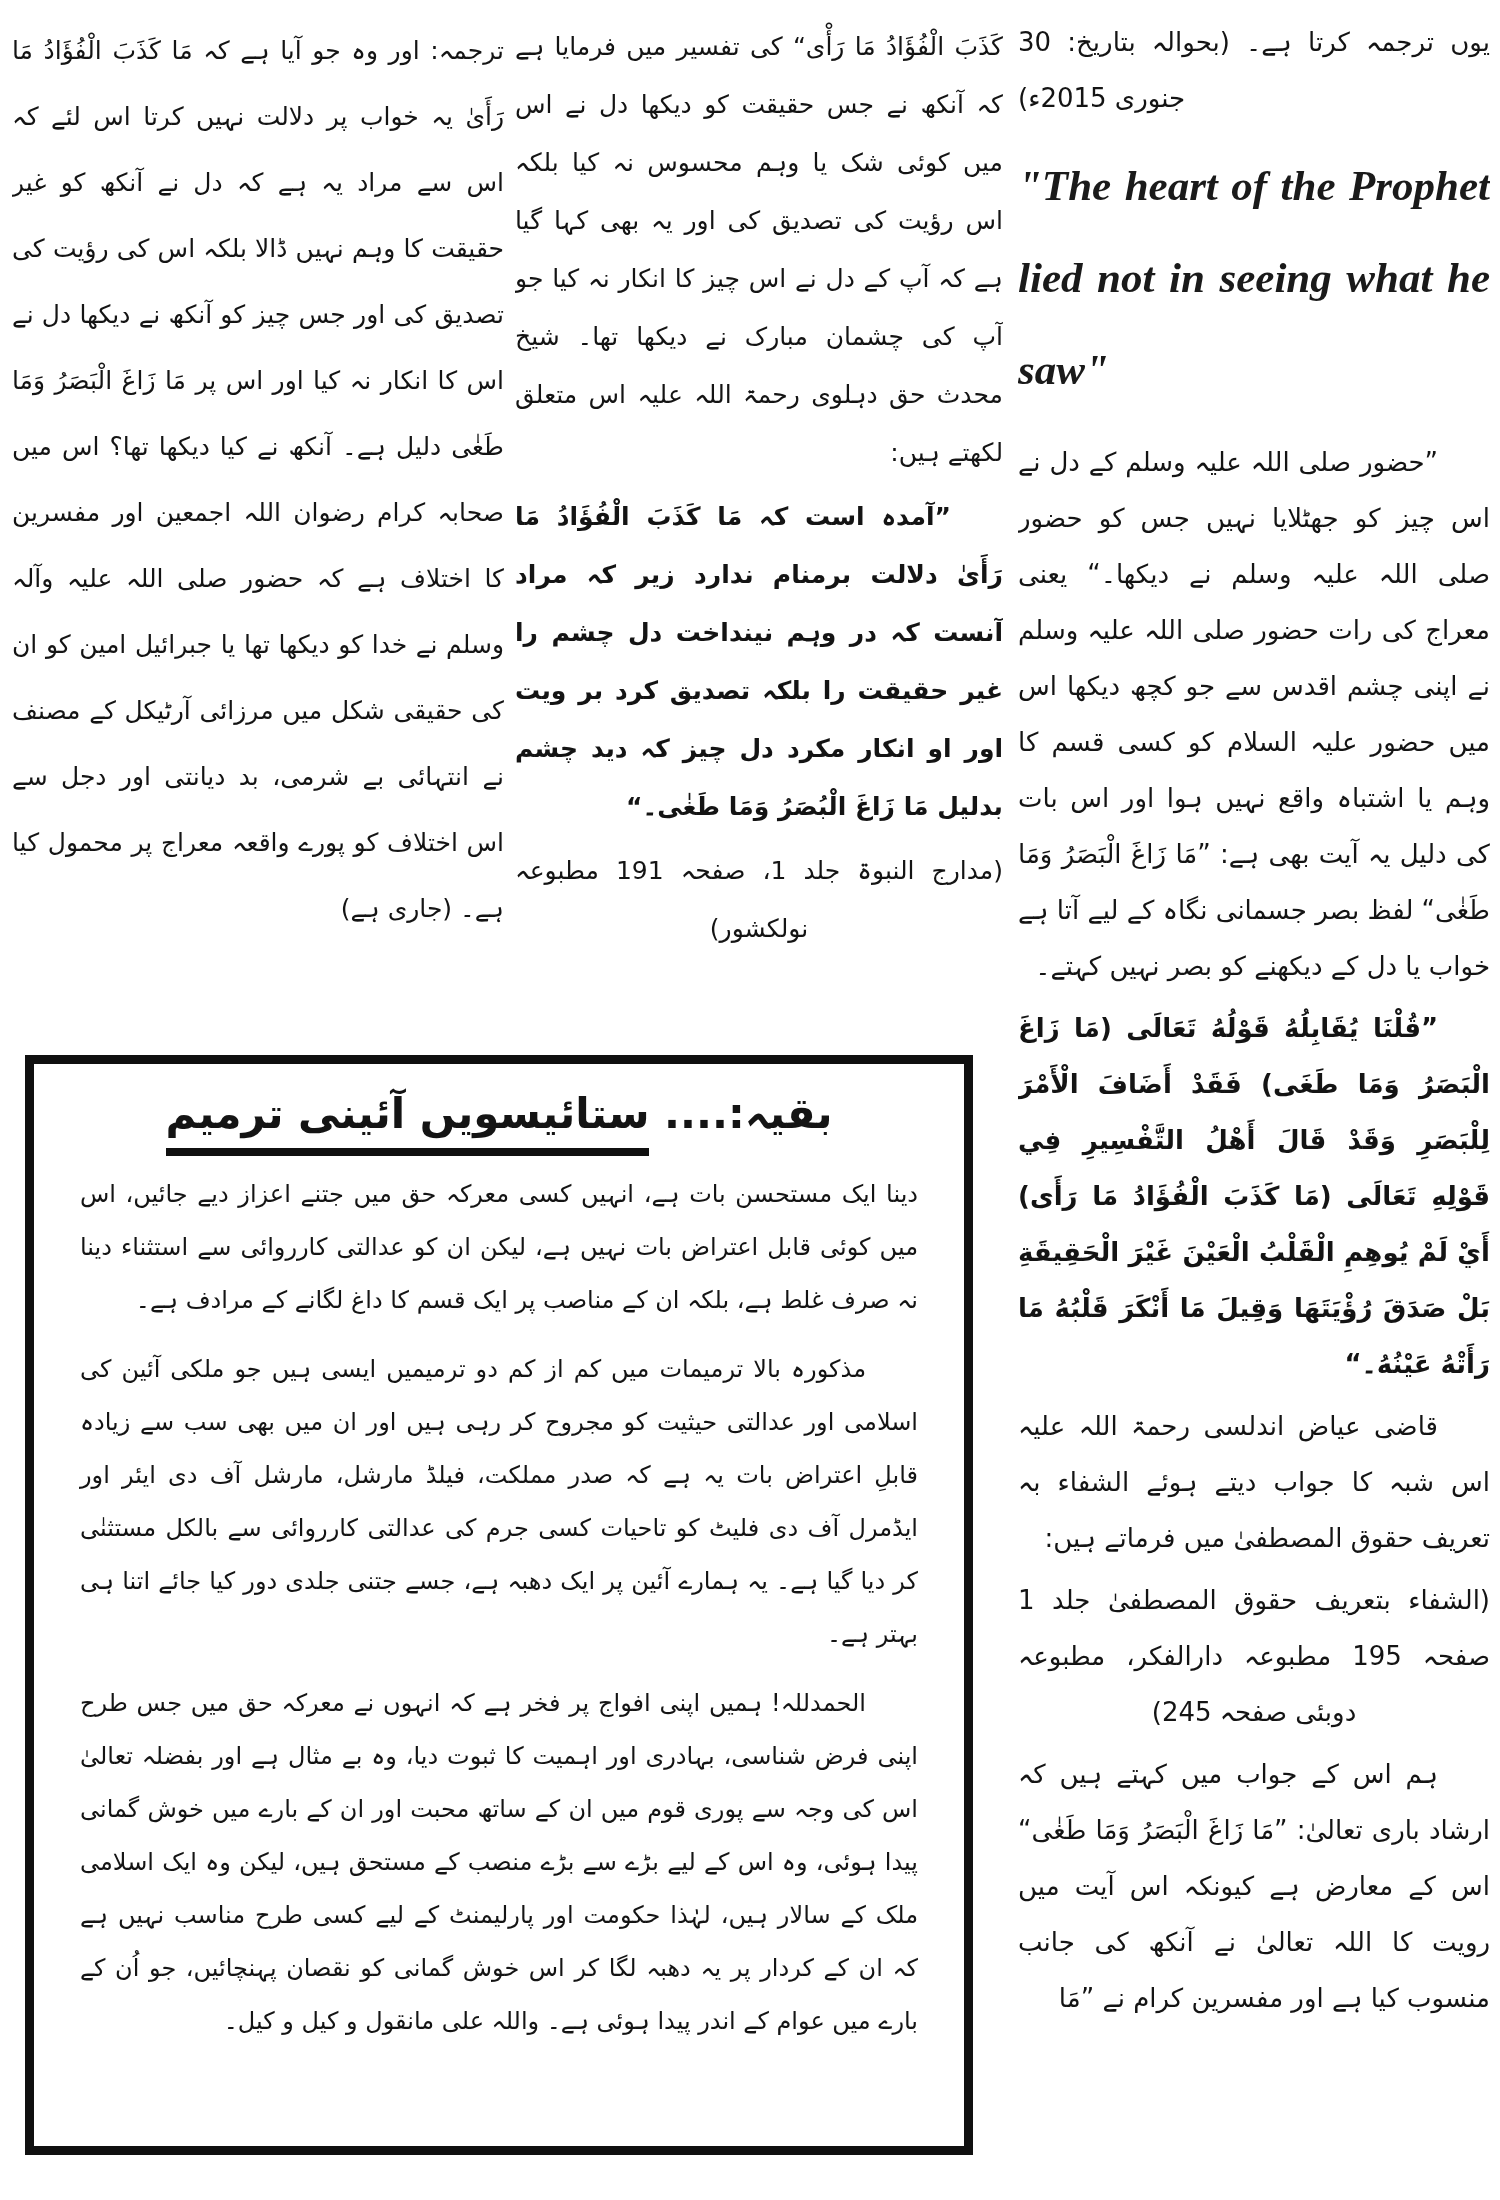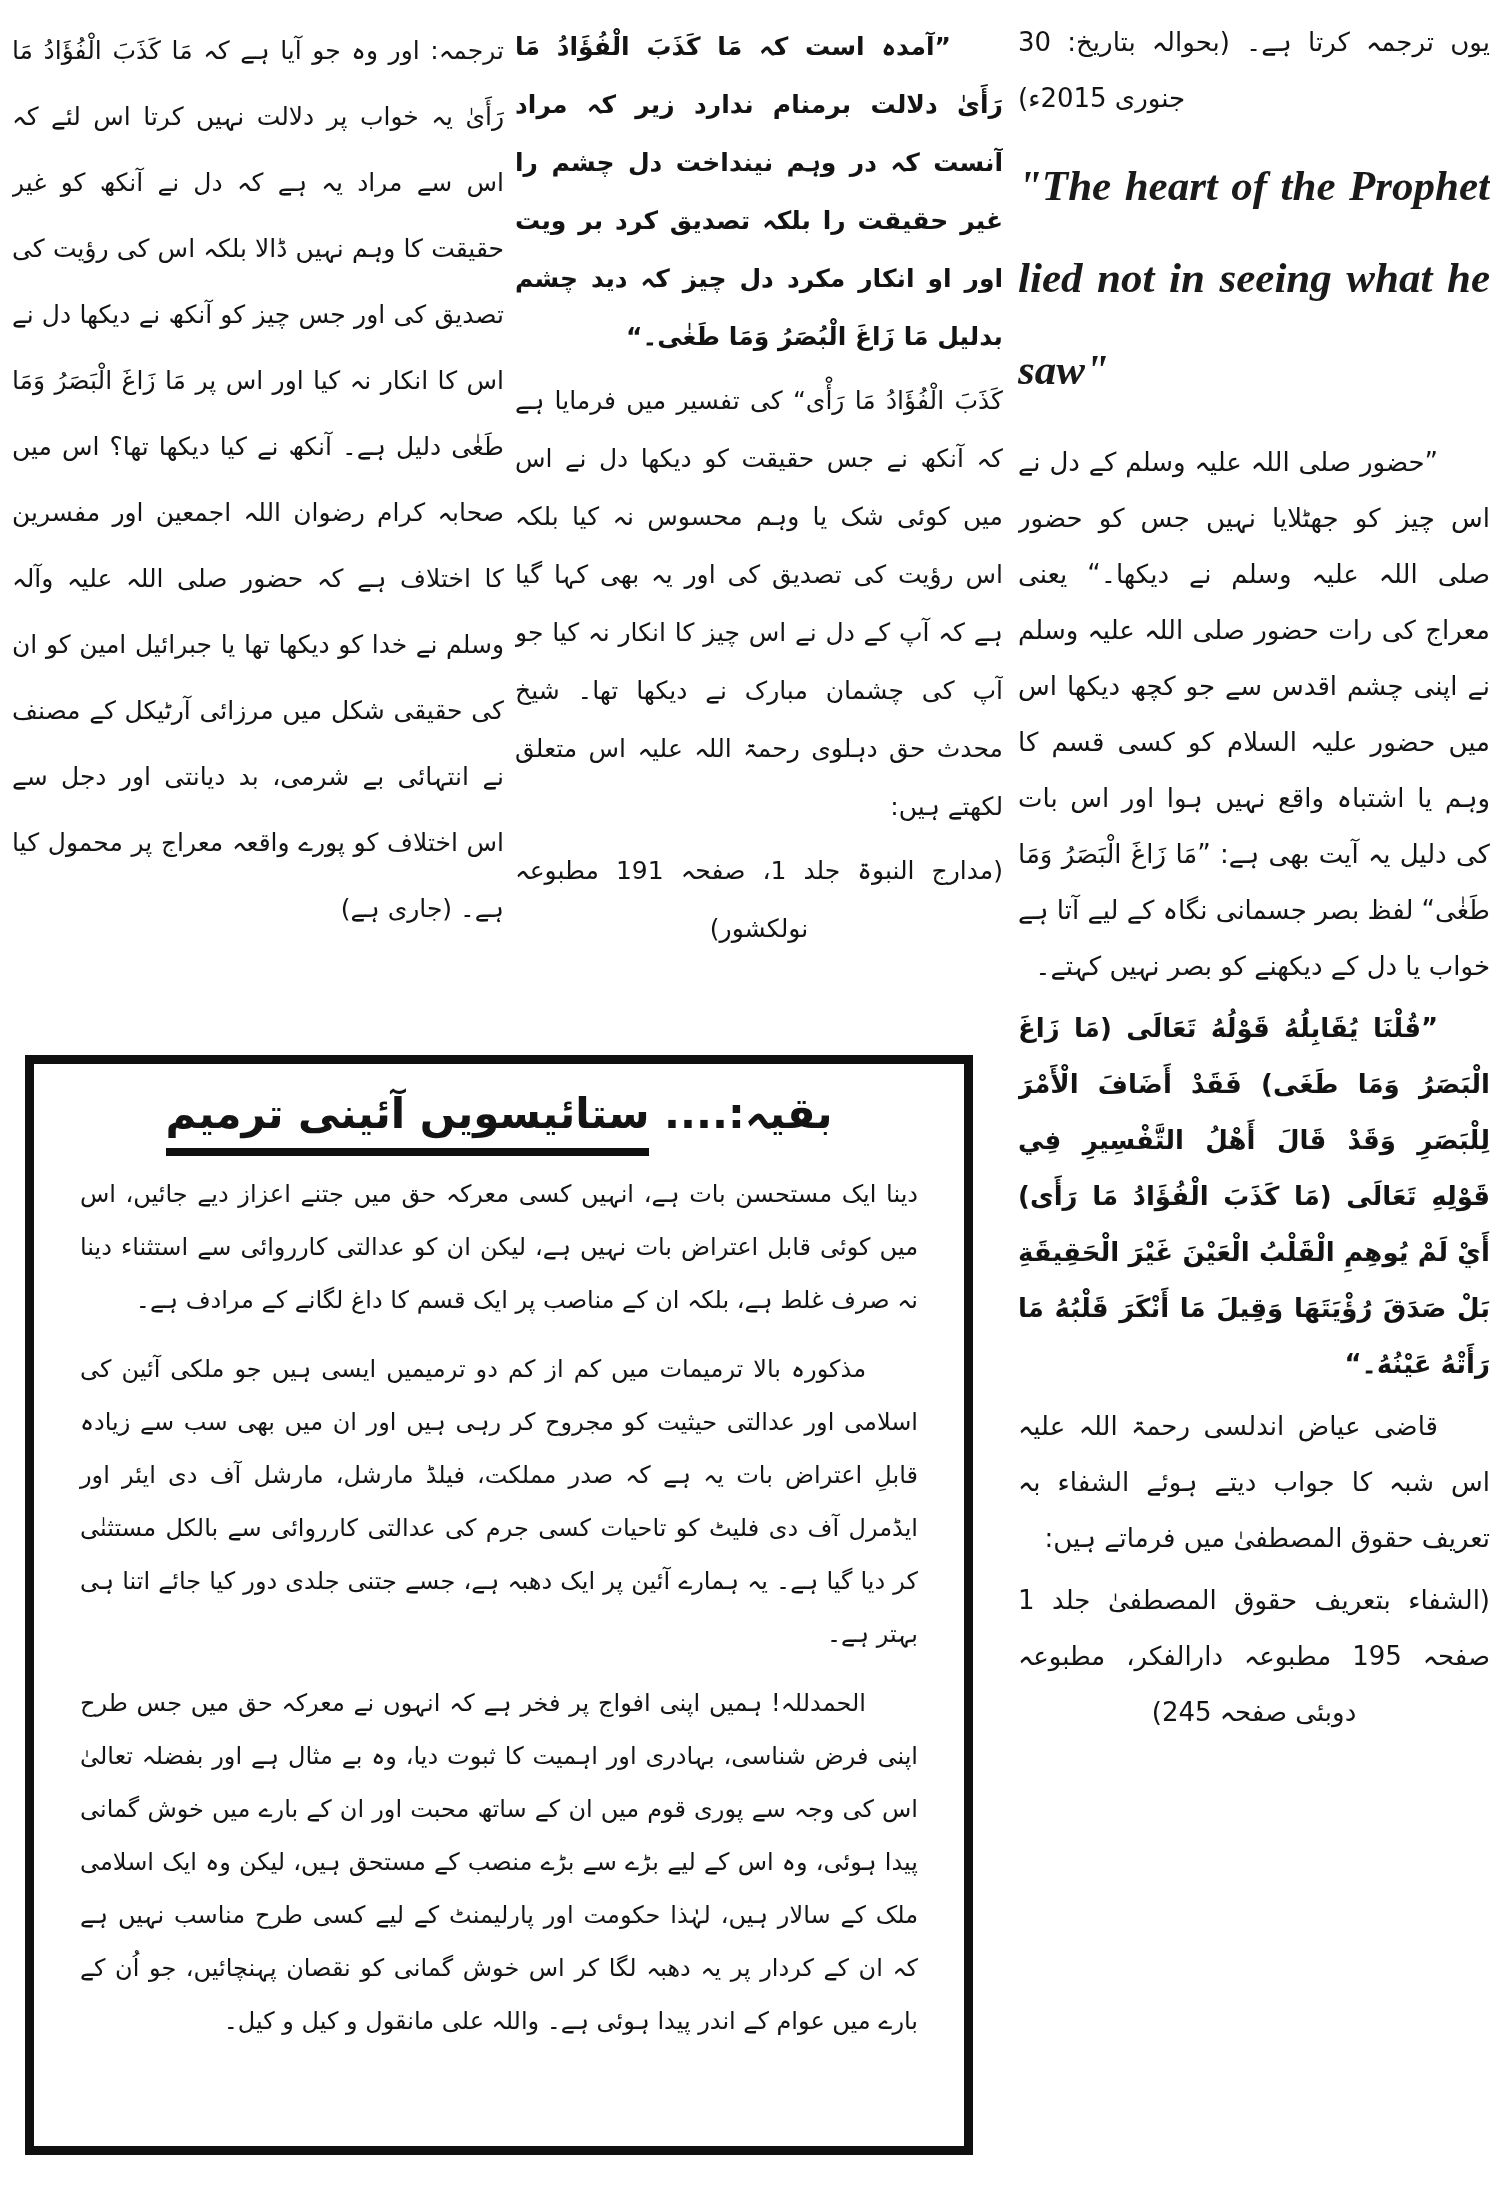--- a/index.html
+++ b/index.html
@@ -93,32 +93,33 @@
 </head>
 <body>
 
 <div class="page">
 
   <div class="col col-left">
     <p class="upara">ترجمہ: اور وہ جو آیا ہے کہ مَا كَذَبَ الْفُؤَادُ مَا رَأَىٰ یہ خواب پر دلالت نہیں کرتا اس لئے کہ اس سے مراد یہ ہے کہ دل نے آنکھ کو غیر حقیقت کا وہم نہیں ڈالا بلکہ اس کی رؤیت کی تصدیق کی اور جس چیز کو آنکھ نے دیکھا دل نے اس کا انکار نہ کیا اور اس پر مَا زَاغَ الْبَصَرُ وَمَا طَغٰی دلیل ہے۔ آنکھ نے کیا دیکھا تھا؟ اس میں صحابہ کرام رضوان اللہ اجمعین اور مفسرین کا اختلاف ہے کہ حضور صلی اللہ علیہ وآلہ وسلم نے خدا کو دیکھا تھا یا جبرائیل امین کو ان کی حقیقی شکل میں مرزائی آرٹیکل کے مصنف نے انتہائی بے شرمی، بد دیانتی اور دجل سے اس اختلاف کو پورے واقعہ معراج پر محمول کیا ہے۔ (جاری ہے)</p>
   </div>
 
   <div class="col col-middle">
+    <p class="upara">كَذَبَ الْفُؤَادُ مَا رَأْی“ کی تفسیر میں فرمایا ہے کہ آنکھ نے جس حقیقت کو دیکھا دل نے اس میں کوئی شک یا وہم محسوس نہ کیا بلکہ اس رؤیت کی تصدیق کی اور یہ بھی کہا گیا ہے کہ آپ کے دل نے اس چیز کا انکار نہ کیا جو آپ کی چشمان مبارک نے دیکھا تھا۔ شیخ محدث حق دہلوی رحمۃ اللہ علیہ اس متعلق لکھتے ہیں:</p>
     <p class="upara quote-bold indent">”آمدہ است کہ مَا كَذَبَ الْفُؤَادُ مَا رَأَىٰ دلالت برمنام ندارد زیر کہ مراد آنست کہ در وہم نینداخت دل چشم را غیر حقیقت را بلکہ تصدیق کرد بر ویت اور او انکار مکرد دل چیز کہ دید چشم بدلیل مَا زَاغَ الْبُصَرُ وَمَا طَغٰی۔“</p>
-    <p class="upara">كَذَبَ الْفُؤَادُ مَا رَأْی“ کی تفسیر میں فرمایا ہے کہ آنکھ نے جس حقیقت کو دیکھا دل نے اس میں کوئی شک یا وہم محسوس نہ کیا بلکہ اس رؤیت کی تصدیق کی اور یہ بھی کہا گیا ہے کہ آپ کے دل نے اس چیز کا انکار نہ کیا جو آپ کی چشمان مبارک نے دیکھا تھا۔ شیخ محدث حق دہلوی رحمۃ اللہ علیہ اس متعلق لکھتے ہیں:</p>
     <p class="upara citation">(مدارج النبوۃ جلد 1، صفحہ 191 مطبوعہ نولکشور)</p>
   </div>
 
   <div class="col col-right">
     <p class="upara intro-para">یوں ترجمہ کرتا ہے۔ (بحوالہ بتاریخ: 30 جنوری 2015ء)</p>
     <p class="english-quote">"The heart of the Prophet lied not in seeing what he saw"</p>
     <p class="upara indent">”حضور صلی اللہ علیہ وسلم کے دل نے اس چیز کو جھٹلایا نہیں جس کو حضور صلی اللہ علیہ وسلم نے دیکھا۔“ یعنی معراج کی رات حضور صلی اللہ علیہ وسلم نے اپنی چشم اقدس سے جو کچھ دیکھا اس میں حضور علیہ السلام کو کسی قسم کا وہم یا اشتباہ واقع نہیں ہوا اور اس بات کی دلیل یہ آیت بھی ہے: ”مَا زَاغَ الْبَصَرُ وَمَا طَغٰی“ لفظ بصر جسمانی نگاہ کے لیے آتا ہے خواب یا دل کے دیکھنے کو بصر نہیں کہتے۔</p>
     <p class="upara quote-bold indent">”قُلْنَا يُقَابِلُهُ قَوْلُهُ تَعَالَى (مَا زَاغَ الْبَصَرُ وَمَا طَغَى) فَقَدْ أَضَافَ الْأَمْرَ لِلْبَصَرِ وَقَدْ قَالَ أَهْلُ التَّفْسِيرِ فِي قَوْلِهِ تَعَالَى (مَا كَذَبَ الْفُؤَادُ مَا رَأَى) أَيْ لَمْ يُوهِمِ الْقَلْبُ الْعَيْنَ غَيْرَ الْحَقِيقَةِ بَلْ صَدَقَ رُؤْيَتَهَا وَقِيلَ مَا أَنْكَرَ قَلْبُهُ مَا رَأَتْهُ عَيْنُهُ۔“</p>
     <p class="upara indent">قاضی عیاض اندلسی رحمۃ اللہ علیہ اس شبہ کا جواب دیتے ہوئے الشفاء بہ تعریف حقوق المصطفیٰ میں فرماتے ہیں:</p>
     <p class="upara citation">(الشفاء بتعریف حقوق المصطفیٰ جلد 1 صفحہ 195 مطبوعہ دارالفکر، مطبوعہ دوبئی صفحہ 245)</p>
+    <p class="upara indent">ہم اس کے جواب میں کہتے ہیں کہ ارشاد باری تعالیٰ: ”مَا زَاغَ الْبَصَرُ وَمَا طَغٰی“ اس کے معارض ہے کیونکہ اس آیت میں رویت کا اللہ تعالیٰ نے آنکھ کی جانب منسوب کیا ہے اور مفسرین کرام نے ”مَا</p>
   </div>
 
   <div class="cont-box">
     <div class="box-heading">
       <span>بقیہ:....</span>
       <span class="underlined">ستائیسویں آئینی ترمیم</span>
     </div>
     <p class="box-para">دینا ایک مستحسن بات ہے، انہیں کسی معرکہ حق میں جتنے اعزاز دیے جائیں، اس میں کوئی قابل اعتراض بات نہیں ہے، لیکن ان کو عدالتی کارروائی سے استثناء دینا نہ صرف غلط ہے، بلکہ ان کے مناصب پر ایک قسم کا داغ لگانے کے مرادف ہے۔</p>
     <p class="box-para indent">مذکورہ بالا ترمیمات میں کم از کم دو ترمیمیں ایسی ہیں جو ملکی آئین کی اسلامی اور عدالتی حیثیت کو مجروح کر رہی ہیں اور ان میں بھی سب سے زیادہ قابلِ اعتراض بات یہ ہے کہ صدر مملکت، فیلڈ مارشل، مارشل آف دی ایئر اور ایڈمرل آف دی فلیٹ کو تاحیات کسی جرم کی عدالتی کارروائی سے بالکل مستثنٰی کر دیا گیا ہے۔ یہ ہمارے آئین پر ایک دھبہ ہے، جسے جتنی جلدی دور کیا جائے اتنا ہی بہتر ہے۔</p>
     <p class="box-para indent">الحمدللہ! ہمیں اپنی افواج پر فخر ہے کہ انہوں نے معرکہ حق میں جس طرح اپنی فرض شناسی، بہادری اور اہمیت کا ثبوت دیا، وہ بے مثال ہے اور بفضلہ تعالیٰ اس کی وجہ سے پوری قوم میں ان کے ساتھ محبت اور ان کے بارے میں خوش گمانی پیدا ہوئی، وہ اس کے لیے بڑے سے بڑے منصب کے مستحق ہیں، لیکن وہ ایک اسلامی ملک کے سالار ہیں، لہٰذا حکومت اور پارلیمنٹ کے لیے کسی طرح مناسب نہیں ہے کہ ان کے کردار پر یہ دھبہ لگا کر اس خوش گمانی کو نقصان پہنچائیں، جو اُن کے بارے میں عوام کے اندر پیدا ہوئی ہے۔ واللہ علی مانقول و کیل و کیل۔</p>

